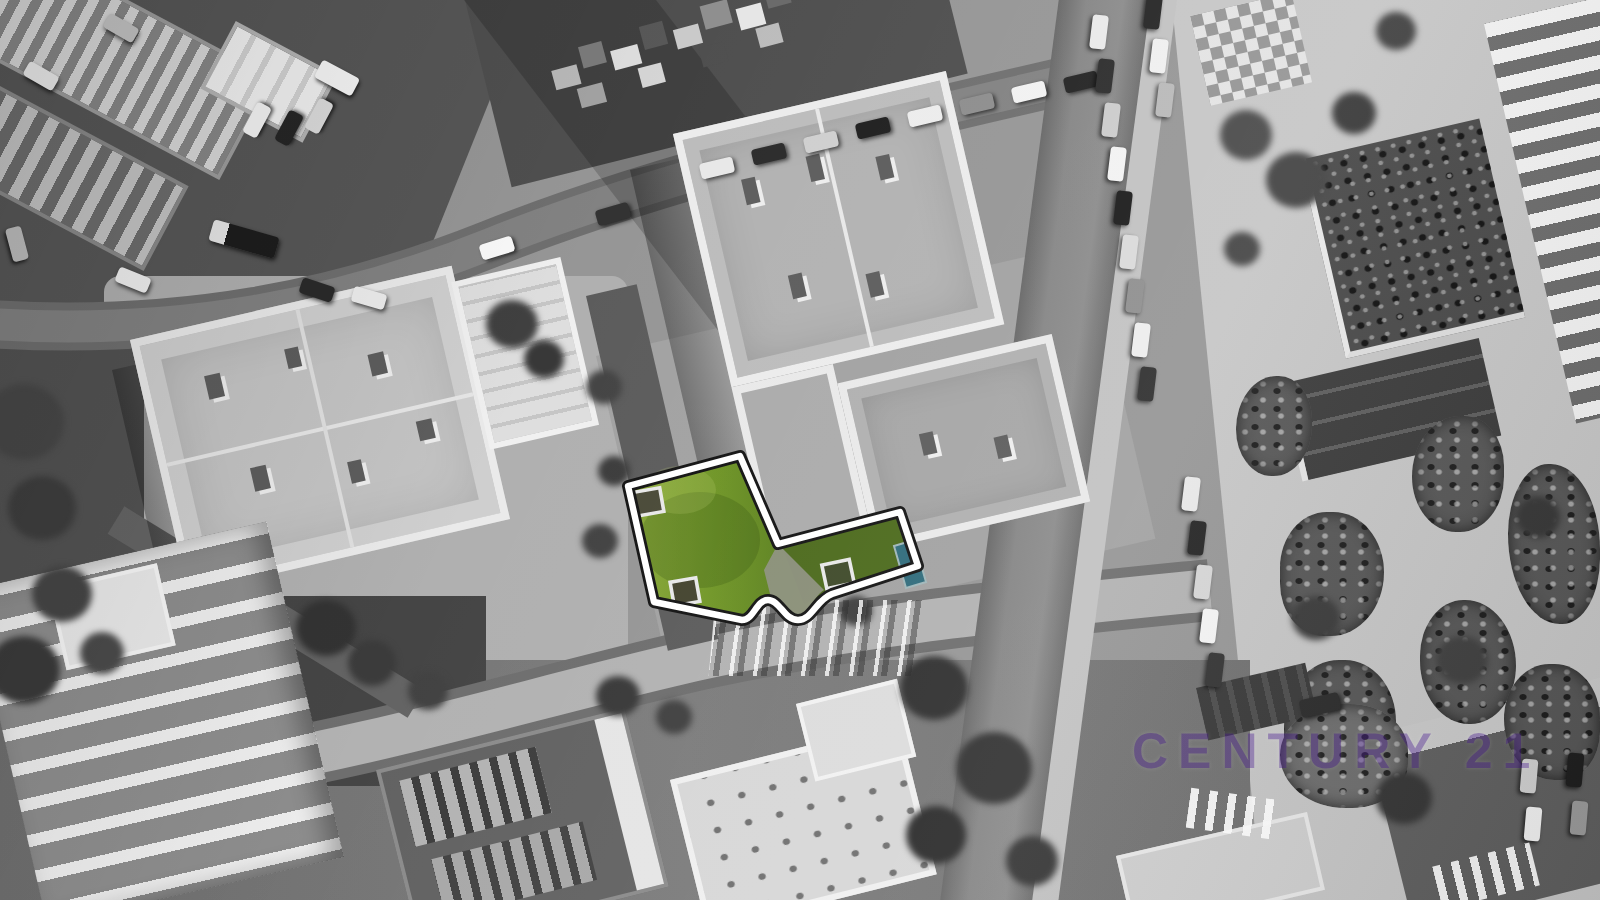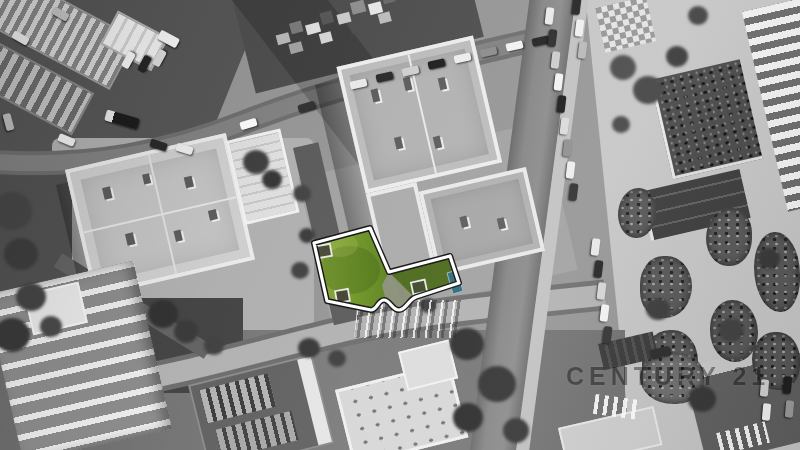--- a/index.html
+++ b/index.html
@@ -14,21 +14,21 @@
   .tree{position:absolute;border-radius:50%;filter:blur(1.5px);}
   .bed{position:absolute;
        background:radial-gradient(rgba(225,225,225,.55) 1px,transparent 1.9px) 0 0/9px 8px,
                   radial-gradient(rgba(18,18,18,.85) 1.5px,transparent 2.1px) 4px 3px/11px 9px,#565656;
        box-shadow:inset 0 0 8px #1f1f1f;}
   .speckle{background:radial-gradient(rgba(165,165,165,.75) 1px,transparent 1.5px) 0 0/8px 7px,
                       radial-gradient(rgba(8,8,8,.9) 1.5px,transparent 2.1px) 3px 2px/10px 9px,#474747;}
   .zebra{position:absolute;background:repeating-linear-gradient(90deg,rgba(255,255,255,.92) 0 4px,transparent 4px 9.5px);}
   .vent{position:absolute;background:#5d5d5d;box-shadow:2px 2px 0 #ededed;}
   .watermark{position:absolute;left:566px;top:362px;width:234px;
-             font-weight:bold;font-size:25px;letter-spacing:5px;color:#000000;opacity:.38;
+             font-weight:bold;font-size:25px;letter-spacing:5px;color:#4c1d95;opacity:.38;
              text-shadow:0 0 2px rgba(255,255,255,.35);}
   .vignette{position:absolute;inset:0;pointer-events:none;
             background:linear-gradient(115deg,rgba(0,0,0,.14),rgba(0,0,0,0) 35%,rgba(255,255,255,.07) 68%,rgba(0,0,0,.08));}
   svg{position:absolute;left:0;top:0;}
 </style>
 </head>
 <body>
 
 <div class="scene">
 

